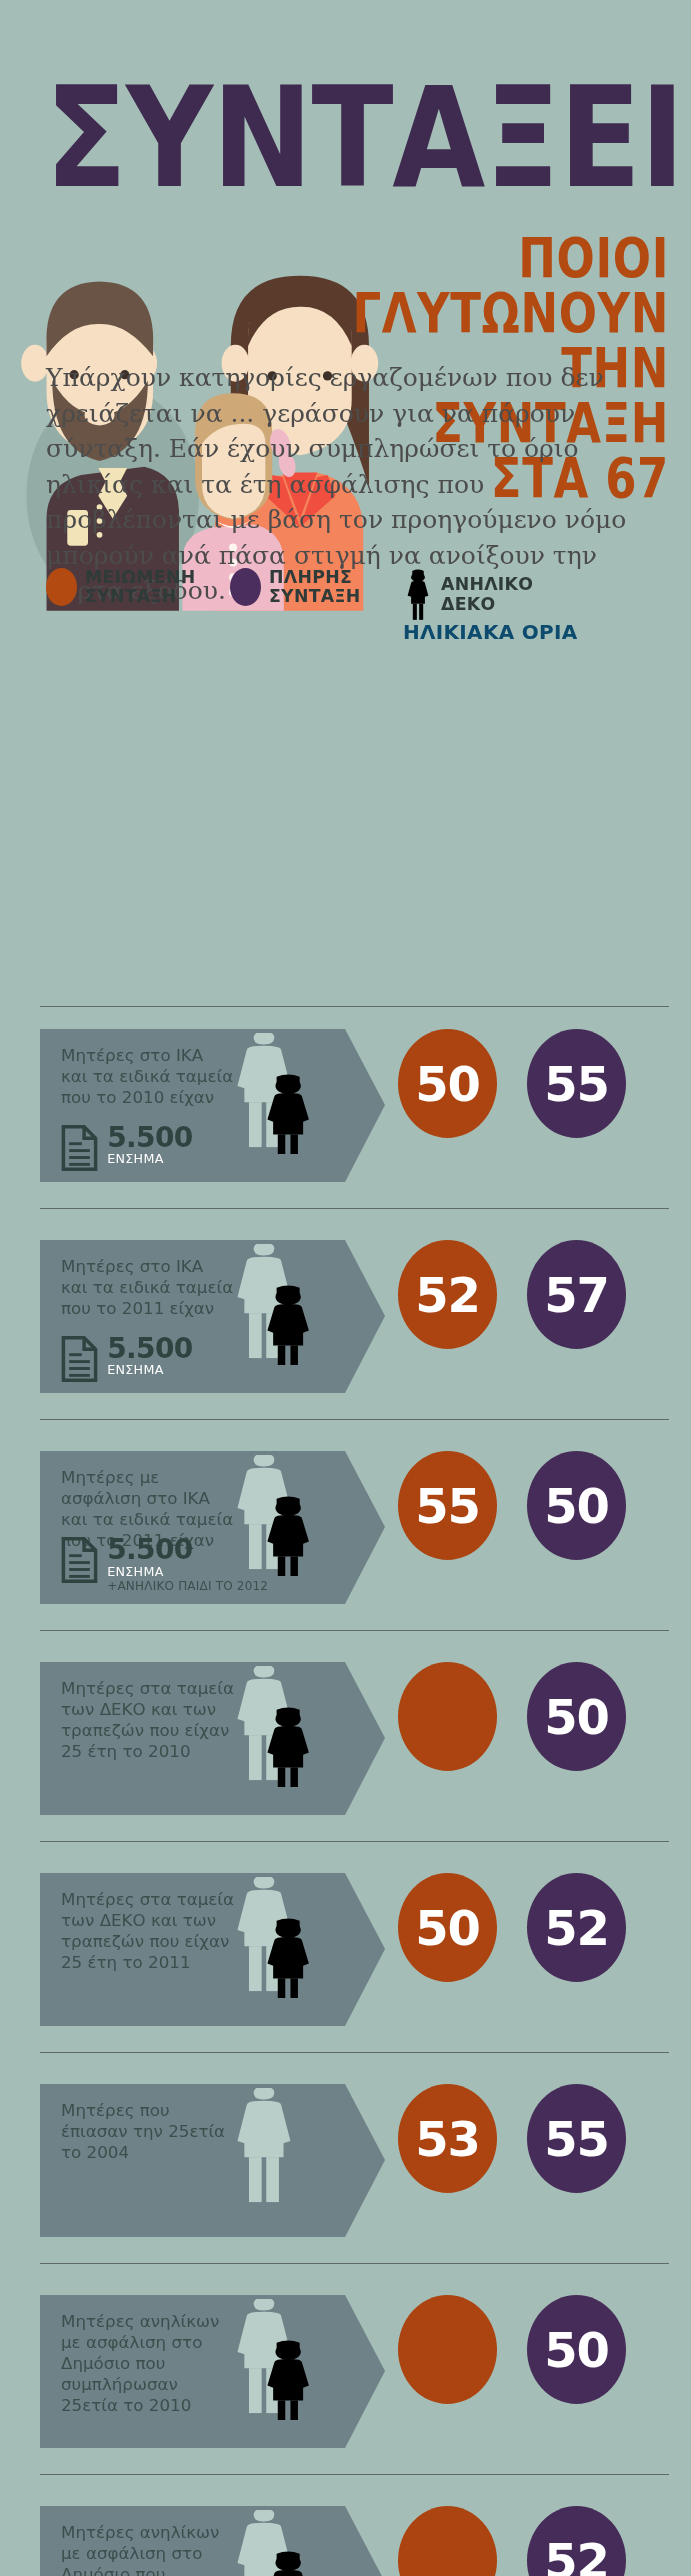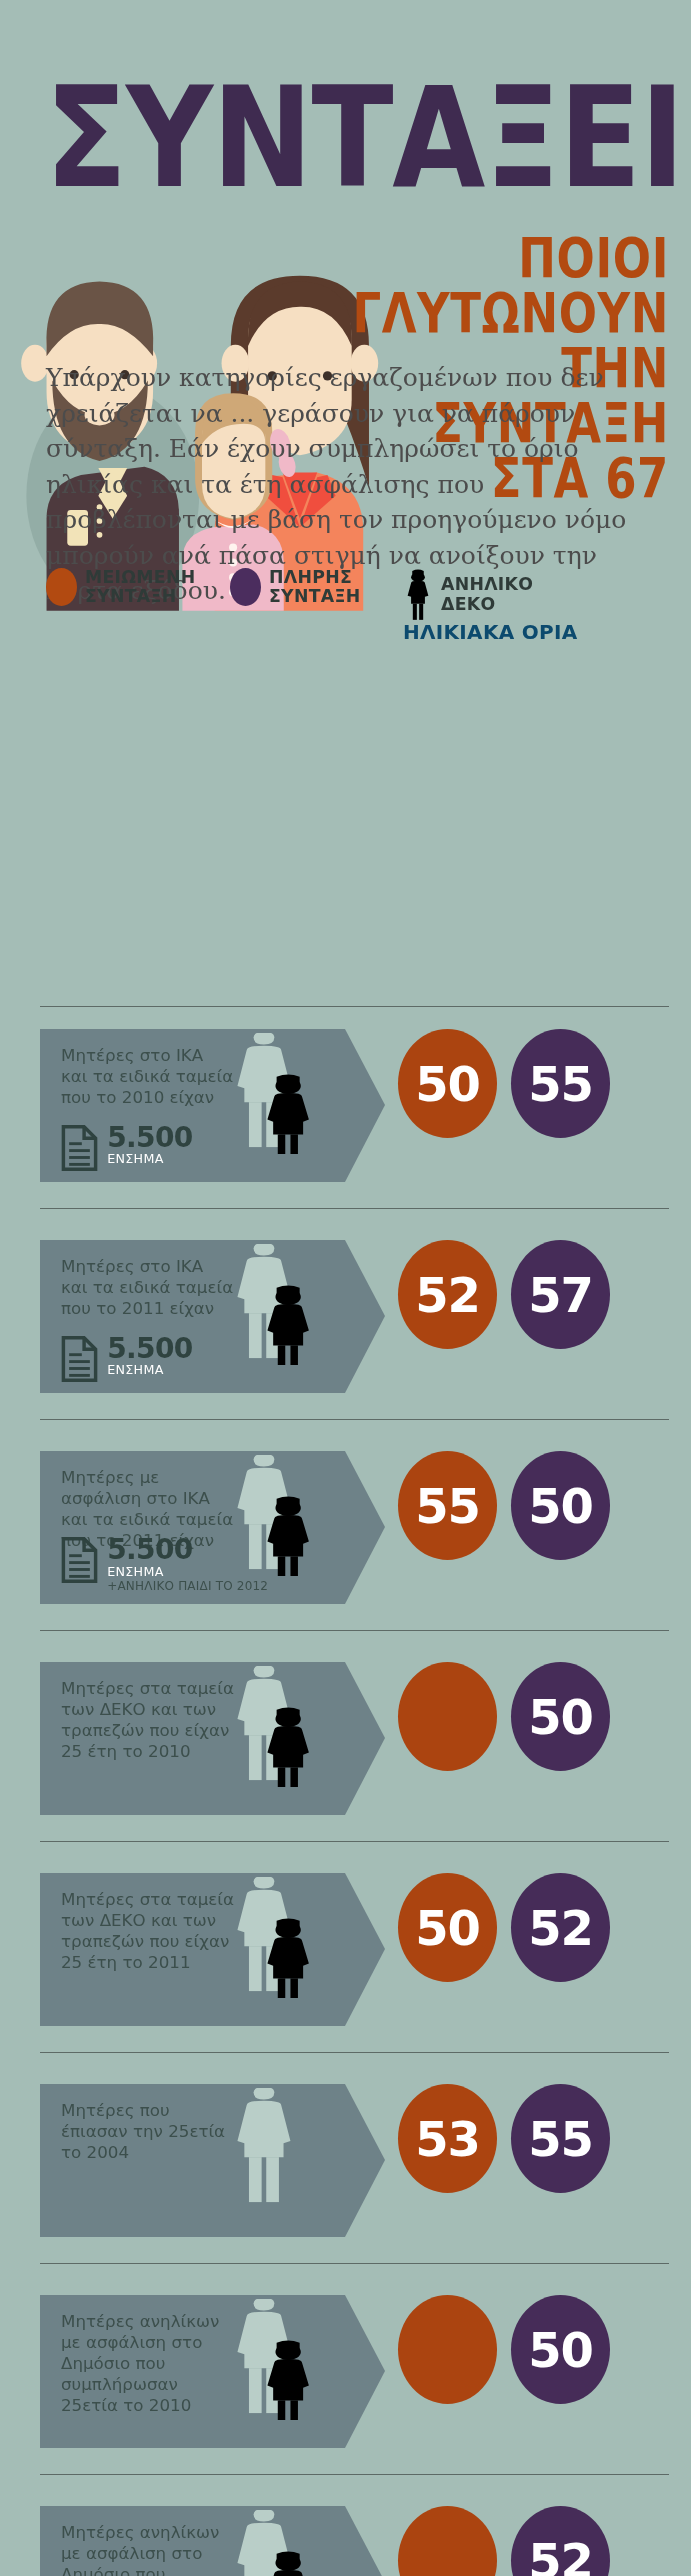--- a/index.html
+++ b/index.html
@@ -147,21 +147,21 @@
   }
   .stamp-label { font-size: 12.7px; color: #ffffff; letter-spacing: 0.3px; line-height: 1.18; }
   .stamp-note { font-size: 12px; color: #3c4f4c; letter-spacing: 0.2px; }
 
   .figures { position: absolute; left: 219px; top: 36px; width: 121px; height: 121px; }
 
   .circles {
     position: absolute;
     left: 398px; top: 32px;
     display: flex;
-    gap: 14px;
+    gap: 30px;
   }
   .circle {
     width: 99px; height: 109px;
     border-radius: 50%;
     display: flex; align-items: center; justify-content: center;
     font-weight: 900;
     font-size: 48px;
     color: #ffffff;
     letter-spacing: -1.2px;
   }

